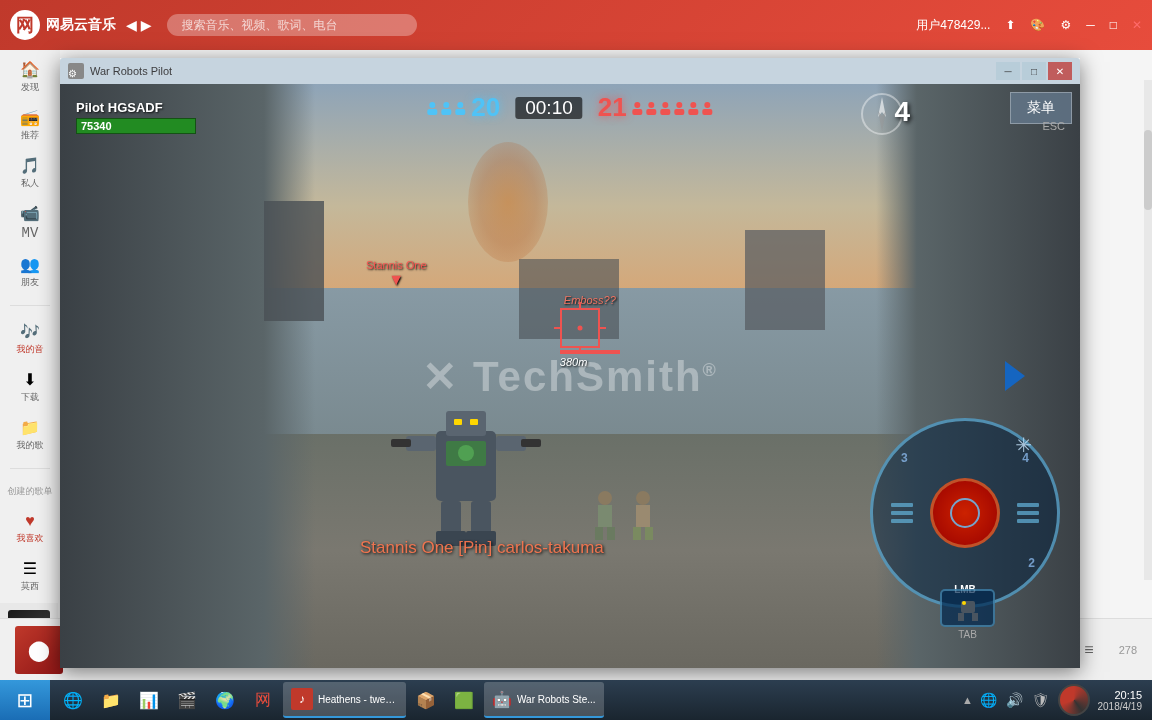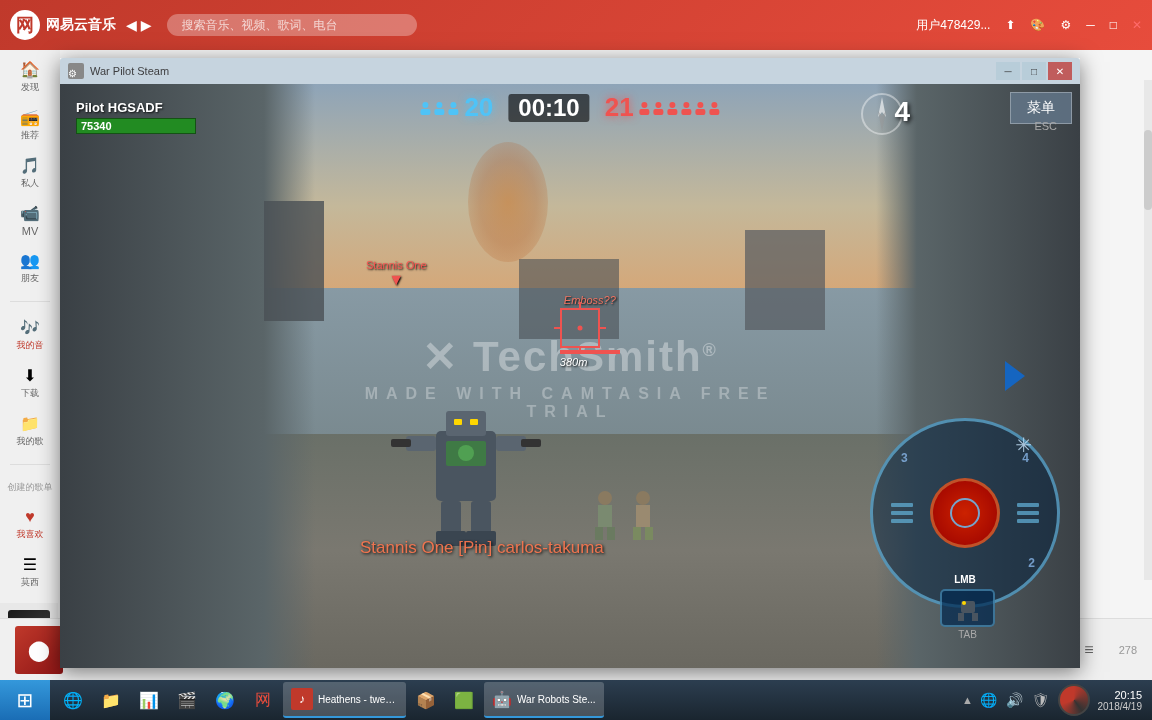--- a/index.html
+++ b/index.html
@@ -415,43 +415,43 @@
     }
     .score-red {
       font-size: 26px;
       font-weight: bold;
       color: #ef5350;
       text-shadow: 0 0 8px rgba(239,83,80,0.8);
     }
     .hud-timer {
       background: rgba(0,0,0,0.6);
       color: white;
-      font-size: 24px;
-      font-weight: bold;
+      font-size: 19px;
+      font-weight: normal;
       padding: 0 10px;
       border-radius: 3px;
     }
 
     
     .hud-menu-btn {
       position: absolute;
       top: 8px;
       right: 8px;
       background: rgba(100,120,140,0.8);
       color: white;
       padding: 6px 16px;
       font-size: 14px;
       border: 1px solid rgba(255,255,255,0.3);
       cursor: pointer;
       z-index: 20;
     }
     .hud-esc {
       position: absolute;
       top: 36px;
-      right: 23px;
+      right: 15px;
       color: #aaa;
       font-size: 11px;
       z-index: 20;
     }
 
     
     .enemy-marker {
       position: absolute;
       top: 30%;
       left: 30%;
@@ -684,21 +684,21 @@
       <div class="sidebar-item">
         <span class="sidebar-icon">📻</span>
         <span style="font-size:9px;color:#666;">推荐</span>
       </div>
       <div class="sidebar-item">
         <span class="sidebar-icon">🎵</span>
         <span style="font-size:9px;color:#666;">私人</span>
       </div>
       <div class="sidebar-item">
         <span class="sidebar-icon">📹</span>
-        <span style="font-size:11px;color:#666;">MV</span>
+        <span style="font-size:14px;color:#666;font-family:Liberation Mono, monospace;">MV</span>
       </div>
       <div class="sidebar-item">
         <span class="sidebar-icon">👥</span>
         <span style="font-size:9px;color:#666;">朋友</span>
       </div>
 
       <div style="width:40px;height:1px;background:#ddd;margin:2px 0;"></div>
 
       <div class="sidebar-item active">
         <span class="sidebar-icon" style="color:#c0392b;">🎶</span>
@@ -748,21 +748,21 @@
   </div>
 
 </div>
 
 <div class="steam-window">
 
   <div class="steam-titlebar">
     <div class="steam-titlebar-icon">
       <span style="font-size:10px;color:white;">⚙</span>
     </div>
-    <span class="steam-titlebar-title">War Pilot Steam</span>
+    <span class="steam-titlebar-title">War Robots Pilot</span>
     <div class="steam-titlebar-buttons">
       <button class="steam-btn">─</button>
       <button class="steam-btn">□</button>
       <button class="steam-btn close">✕</button>
     </div>
   </div>
 
   <div class="game-viewport">
     <div class="game-scene">
 
@@ -819,21 +819,20 @@
           <rect x="8" y="15" width="14" height="22" fill="#9a8a70"></rect>
           <rect x="5" y="37" width="8" height="13" fill="#7a8a60"></rect>
           <rect x="17" y="37" width="8" height="13" fill="#7a8a60"></rect>
         </svg>
       </div>
 
       <div class="watermark">
         <div class="watermark-logo">
           <span>✕ </span><span>TechSmith</span><sup style="font-size:18px;">®</sup>
         </div>
-        <div class="watermark-sub">MADE WITH CAMTASIA FREE TRIAL</div>
       </div>
 
       <div class="hud-top">
         <div class="hud-pilot-info">
           <span class="hud-pilot-name">Pilot HGSADF</span>
           <div class="hud-health-bar">
             <span class="hud-health-value">75340</span>
           </div>
         </div>
       </div>
@@ -944,21 +943,21 @@
           <div style="position:absolute;right:18px;top:50%;transform:translateY(-50%);display:flex;flex-direction:column;gap:4px;">
             <div style="width:22px;height:4px;background:rgba(100,180,220,0.7);border-radius:1px;"></div>
             <div style="width:22px;height:4px;background:rgba(100,180,220,0.7);border-radius:1px;"></div>
             <div style="width:22px;height:4px;background:rgba(100,180,220,0.7);border-radius:1px;"></div>
           </div>
 
           <div class="weapon-wheel-inner">
             <div class="weapon-wheel-target"></div>
           </div>
 
-          <div style="position:absolute;bottom:20px;left:50%;transform:translateX(-50%);color:white;font-size:10px;font-weight:bold;margin-top:48px;">LMB</div>
+          <div style="position:absolute;bottom:10px;left:50%;transform:translateX(-50%);color:white;font-size:10px;font-weight:bold;margin-top:48px;">LMB</div>
         </div>
       </div>
 
       <div style="position:absolute;bottom:28px;right:85px;z-index:20;">
         <div style="width:55px;height:38px;background:rgba(0,40,80,0.7);border:2px solid rgba(100,180,220,0.5);border-radius:5px;display:flex;align-items:center;justify-content:center;">
           <svg width="30" height="25" viewBox="0 0 30 25">
             <rect x="8" y="5" width="14" height="12" fill="#4a5560" rx="2"></rect>
             <circle cx="11" cy="7" r="2" fill="#ffd700"></circle>
             <rect x="5" y="17" width="6" height="8" fill="#4a5560"></rect>
             <rect x="19" y="17" width="6" height="8" fill="#4a5560"></rect>

